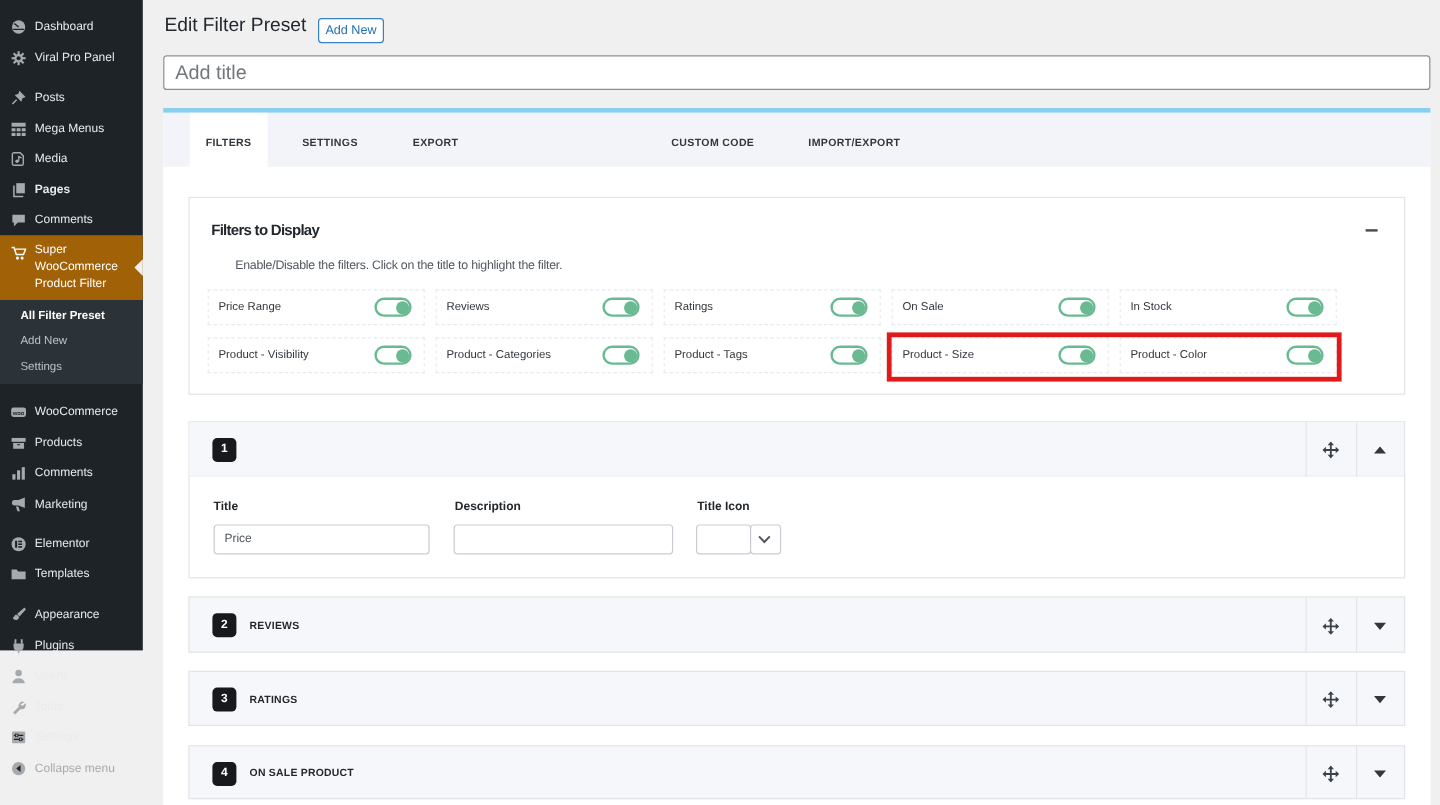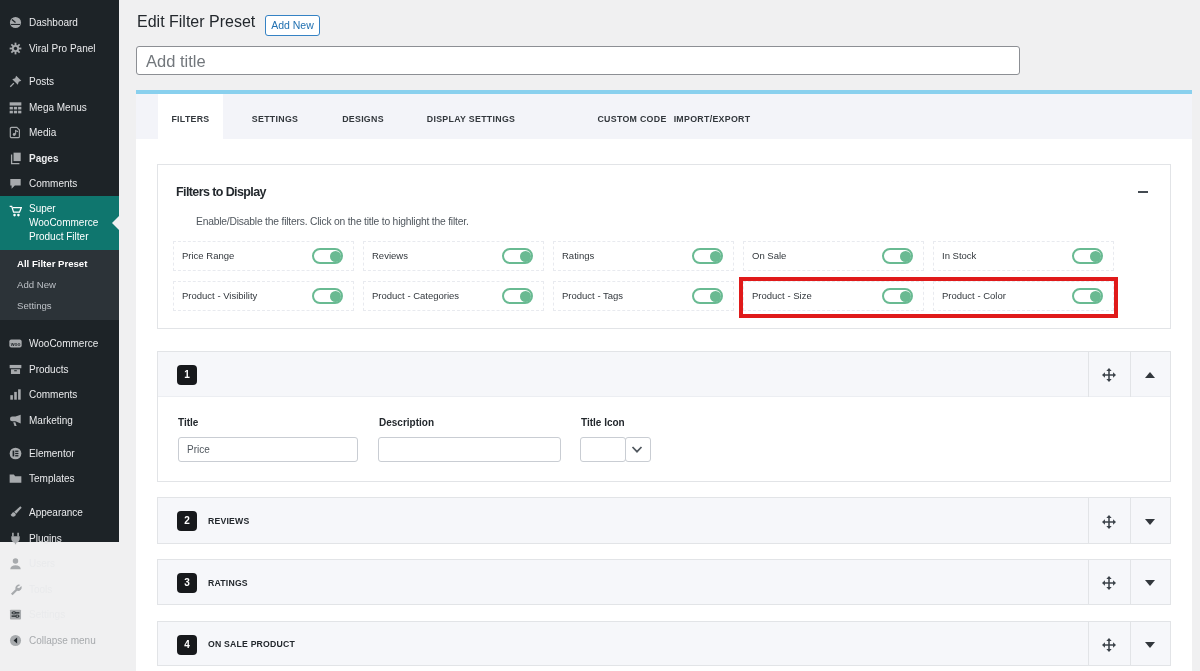--- a/index.html
+++ b/index.html
@@ -2,31 +2,31 @@
 <html><head>
 <meta charset="utf-8">
 <style>
 * { margin:0; padding:0; box-sizing:border-box; }
 html,body { width:1200px; height:671px; overflow:hidden; }
 body { font-family:"Liberation Sans", sans-serif; background:#f0f0f1; position:relative; }
 #sidebar { position:absolute; left:0; top:0; width:119px; height:542px; background:#1d2327; }
 .mi { position:absolute; left:0; width:119px; height:26px; color:#e9eaec; font-size:10px; }
 .mi .ic { position:absolute; left:9px; top:6px; width:13px; height:13px; }
 .mi .tx { position:absolute; left:29px; top:0; line-height:26px; white-space:nowrap; }
-#swpf { position:absolute; left:0; top:196px; width:119px; height:54px; background:#0f766e; color:#fff; }
+#swpf { position:absolute; left:0; top:196px; width:119px; height:54px; background:#a16207; color:#fff; }
 #swpf .ic { position:absolute; left:9px; top:9px; width:13px; height:13px; }
 #swpf .tx { position:absolute; left:29px; top:6px; font-size:10px; line-height:14px; }
 #swpf .arrow { position:absolute; right:0; top:20px; width:0; height:0; border-top:7px solid transparent; border-bottom:7px solid transparent; border-right:7px solid #f0f0f1; }
 #submenu { position:absolute; left:0; top:250px; width:119px; height:70px; background:#2c3338; }
 .smi { position:absolute; left:17px; width:100px; height:21px; line-height:21px; font-size:9.6px; color:#bdc1c6; white-space:nowrap; }
 .smi.on { color:#fff; font-weight:bold; }
 
 #h1 { position:absolute; left:137px; top:13px; font-size:16px; color:#23282d; font-weight:400; }
 #addnew { position:absolute; left:265px; top:15px; width:55px; height:21px; background:#fff; border:1px solid #3582c4; border-radius:3px; color:#2271b1; font-size:10.5px; text-align:center; line-height:19px; }
-#titlein { position:absolute; left:136px; top:46px; width:884px; height:29px; background:#fff; border:1px solid #8c8f94; border-radius:3px; }
+#titlein { position:absolute; left:136px; top:46px; width:1056px; height:29px; background:#fff; border:1px solid #8c8f94; border-radius:3px; }
 #titlein span { position:absolute; left:9px; top:5px; font-size:16.5px; color:#72777c; }
 #card { position:absolute; left:136px; top:90px; width:1056px; height:581px; background:#fff; }
 #blueline { position:absolute; left:0; top:0; width:1056px; height:4px; background:#89d0ee; }
 #tabrow { position:absolute; left:0; top:4px; width:1056px; height:45px; background:#f3f4f9; }
 .tab { position:absolute; top:4px; height:45px; line-height:50px; font-size:8.8px; font-weight:bold; color:#32373c; letter-spacing:0.3px; text-align:center; }
 
 .panel { position:absolute; left:157px; top:164px; width:1014px; height:165px; background:#fff; border:1px solid #e2e4e7; }
 .ptitle { position:absolute; left:18px; top:20px; font-size:12.5px; font-weight:bold; color:#23282d; letter-spacing:-0.6px; }
 .pminus { position:absolute; left:980px; top:26px; width:10px; height:2px; background:#444b52; }
 .psub { position:absolute; left:18px; top:51px; font-size:10.3px; color:#50575e; letter-spacing:-0.2px;margin-left:20px; }
@@ -267,23 +267,22 @@
 <div id="addnew">Add New</div>
 <div id="titlein">
     <span>Add title</span>
   </div>
 
 <div id="card">
   <div id="blueline"></div>
   <div id="tabrow"></div>
   <div class="tab" style="left:22px;width:65px;background:#fff;height:60px;">FILTERS</div>
   <div class="tab" style="left:104px;width:70px;">SETTINGS</div>
-  <div class="tab" style="left:192px;width:70px;">DESIGNS</div>
-  <div class="tab" style="left:290px;width:90px;">DISPLAY SETTINGS</div>
-  <div class="tab" style="left:420px;width:76px;margin-left:38px;">CUSTOM CODE</div>
+  <div class="tab" style="left:192px;width:70px;">EXPORT</div>
+  <div class="tab" style="left:420px;width:76px;">CUSTOM CODE</div>
   <div class="tab" style="left:533px;width:86px;">IMPORT/EXPORT</div>
 </div>
 
 <div class="panel">
   <div class="ptitle">Filters to Display</div>
   <div class="pminus"></div>
   <div class="psub">Enable/Disable the filters. Click on the title to highlight the filter.</div>
 </div>
 
 <div id="fgrid">

